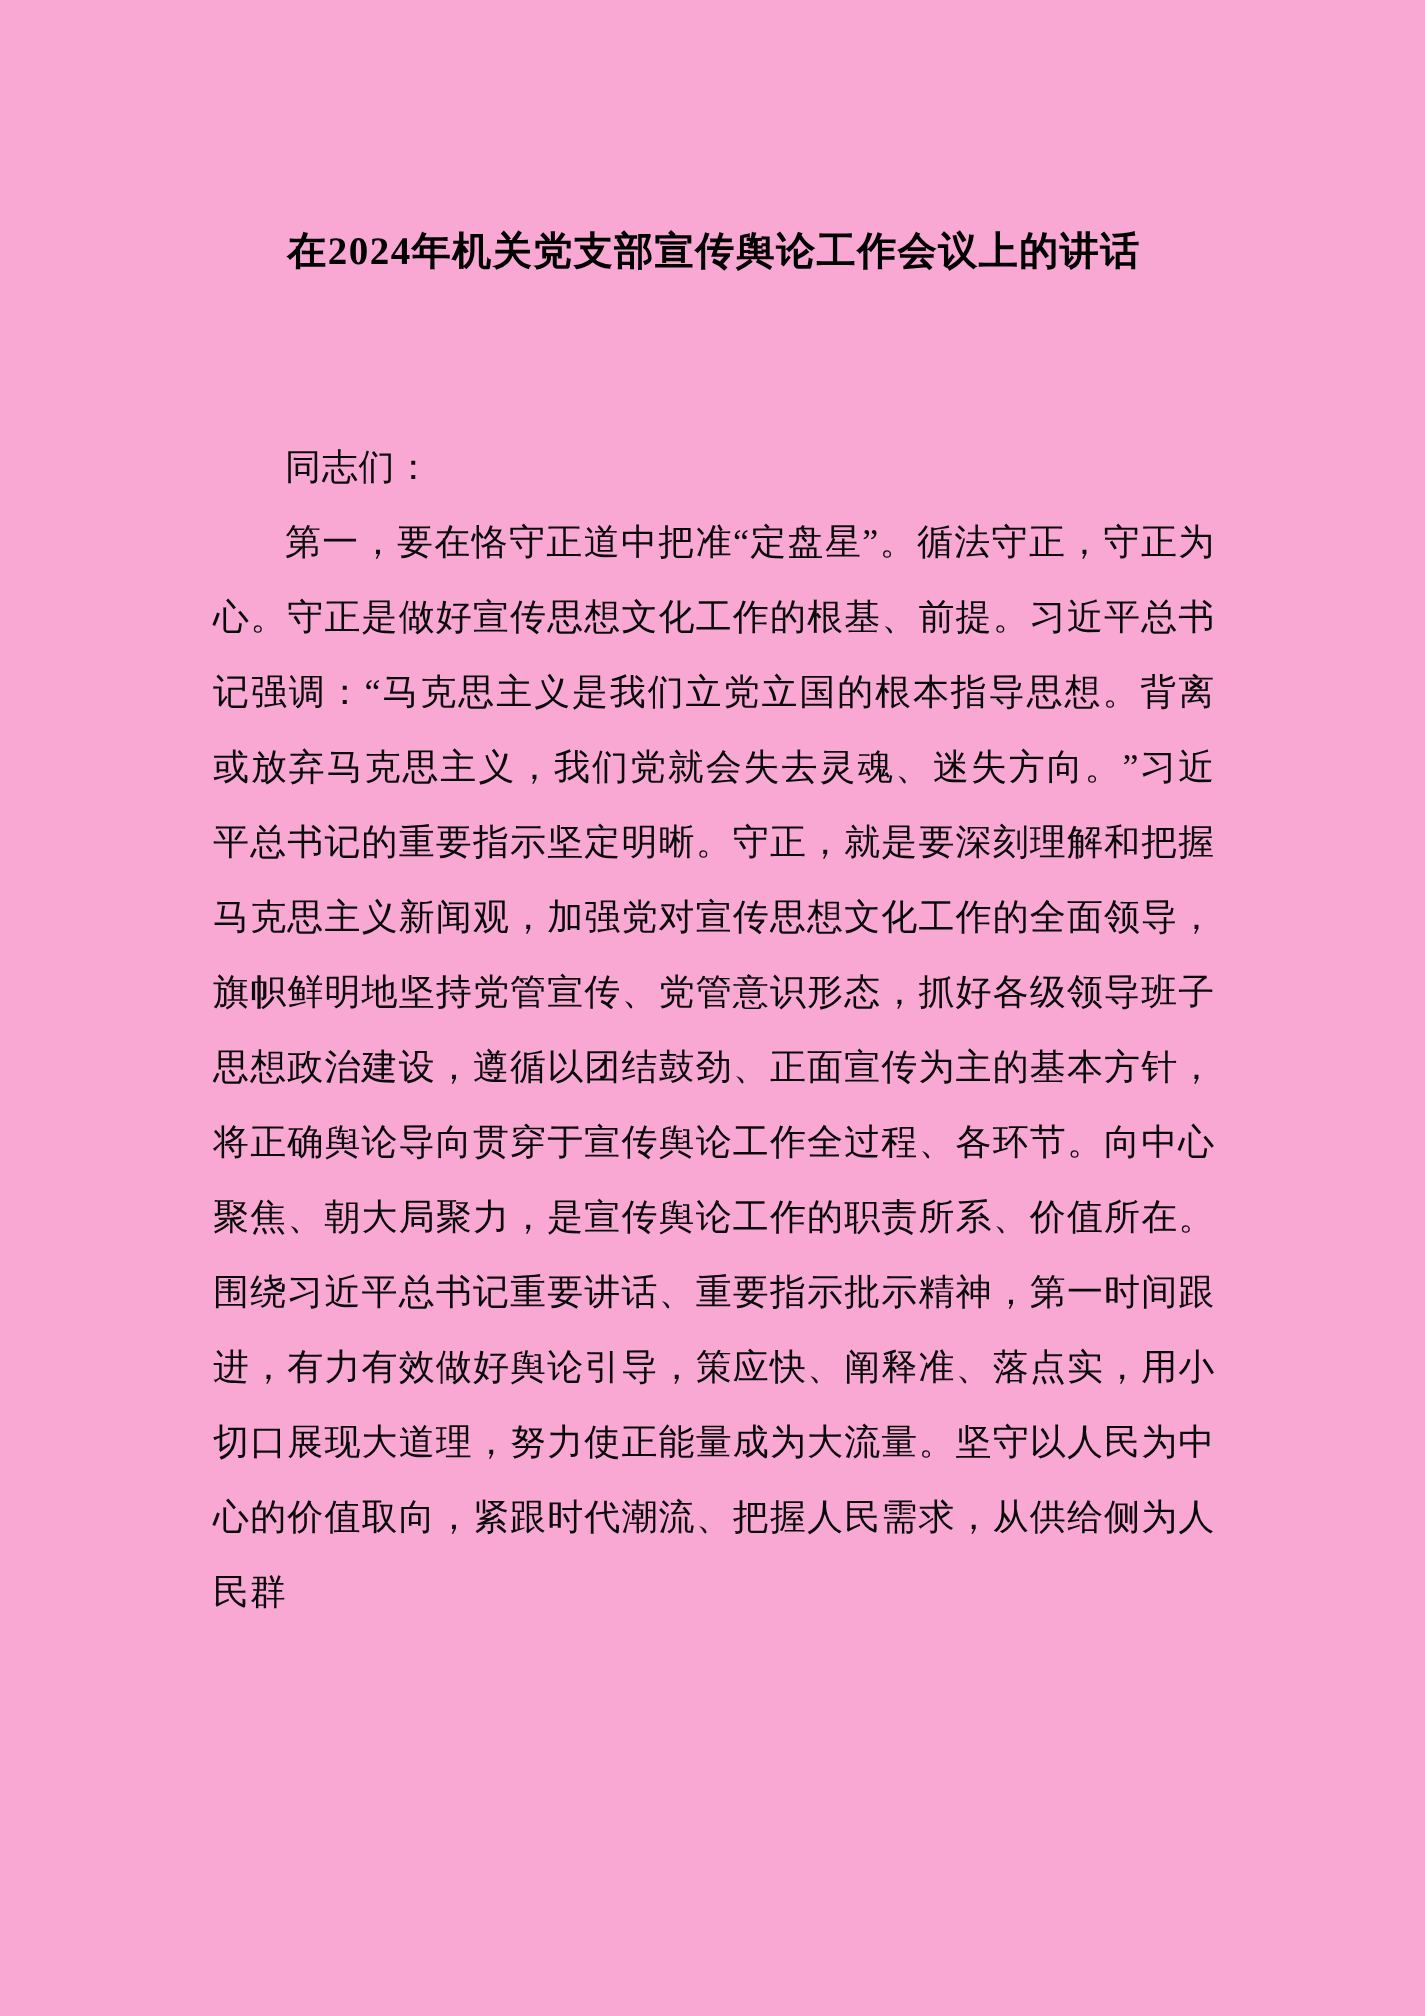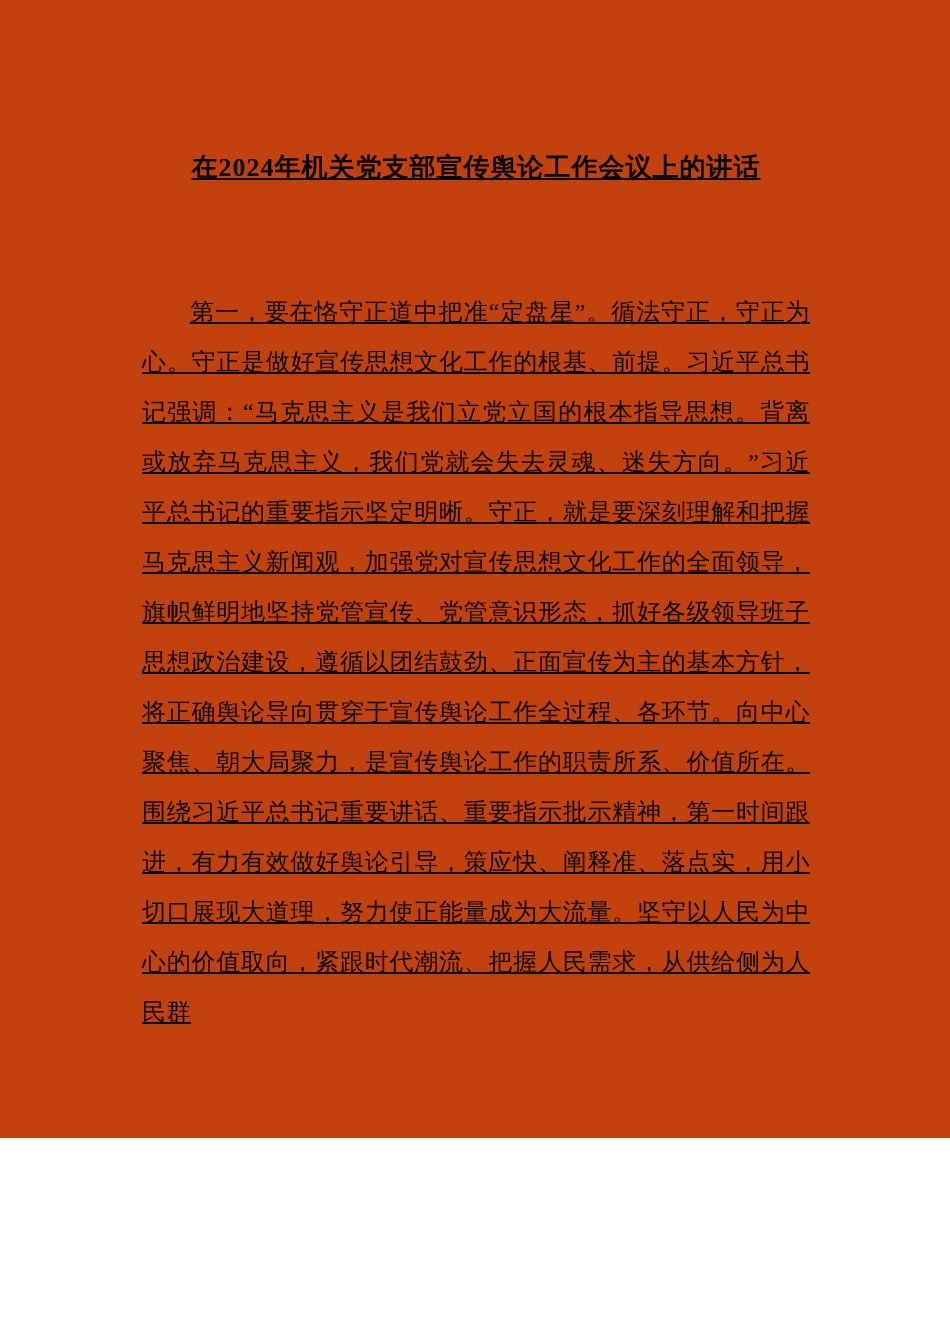--- a/index.html
+++ b/index.html
@@ -1,26 +1,25 @@
 <!DOCTYPE html>
 <html><head>
 <meta charset="utf-8">
 <style>
   * { margin: 0; padding: 0; box-sizing: border-box; }
   html, body { background: #ffffff; }
   .page {
     position: relative;
     width: 950px;
-    height: 1138px;
+    height: 1344px;
     margin: 0 auto;
-    background: #c2410c;
+    background: #f9a8d4;
     overflow: hidden;
     font-family: "Liberation Serif", "DejaVu Serif", serif;
     color: #000000;
-    text-decoration: underline;
   }
   .doc {
     padding: 150px 140px 0 142px; 
   }
   .doc-title {
     font-size: 26px;
     font-weight: bold;
     line-height: 36px;
     text-align: center;
     letter-spacing: 1px;
@@ -39,16 +38,17 @@
     font-weight: normal;
   }
 </style>
 </head>
 <body>
 
 <div class="page">
   <div class="doc">
     <h1 class="doc-title"><span>在2024年机关党支部宣传舆论工作会议上的讲话</span></h1>
     <div class="doc-body">
+      <p>同志们：</p>
       <p>第一，要在恪守正道中把准“定盘星”。循法守正，守正为心。守正是做好宣传思想文化工作的根基、前提。习近平总书记强调：“马克思主义是我们立党立国的根本指导思想。背离或放弃马克思主义，我们党就会失去灵魂、迷失方向。”习近平总书记的重要指示坚定明晰。守正，就是要深刻理解和把握马克思主义新闻观，加强党对宣传思想文化工作的全面领导，旗帜鲜明地坚持党管宣传、党管意识形态，抓好各级领导班子思想政治建设，遵循以团结鼓劲、正面宣传为主的基本方针，将正确舆论导向贯穿于宣传舆论工作全过程、各环节。向中心聚焦、朝大局聚力，是宣传舆论工作的职责所系、价值所在。围绕习近平总书记重要讲话、重要指示批示精神，第一时间跟进，有力有效做好舆论引导，策应快、阐释准、落点实，用小切口展现大道理，努力使正能量成为大流量。坚守以人民为中心的价值取向，紧跟时代潮流、把握人民需求，从供给侧为人民群</p>
     </div>
   </div>
 </div>
 
 </body></html>

